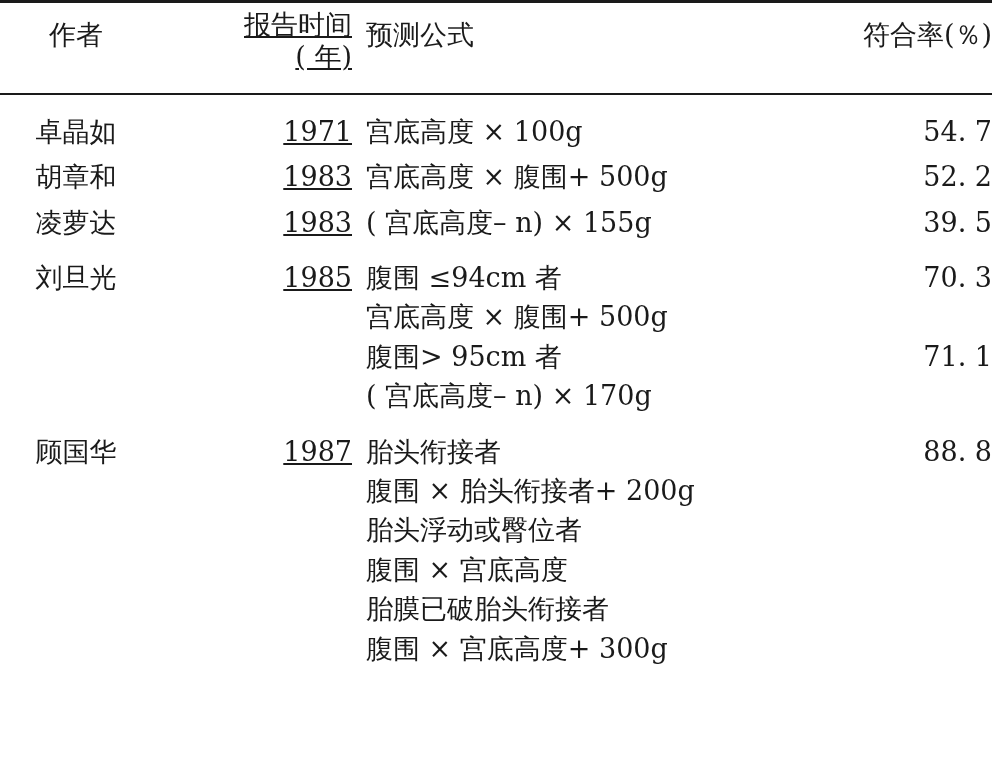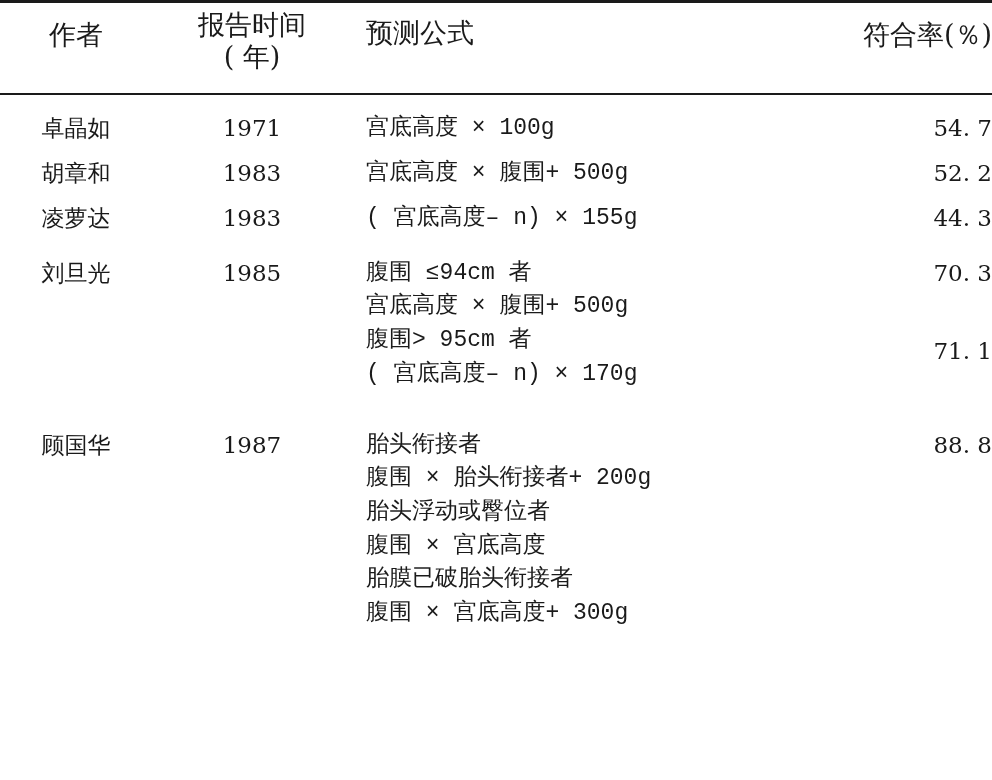--- a/index.html
+++ b/index.html
@@ -50,38 +50,38 @@
 
   .body-rows {
     padding-top: 14px;
   }
   .row {
     display: flex;
     width: 992px;
     box-sizing: border-box;
   }
   .row .cell {
-    font-size: 23px;
+    font-size: 27px;
     line-height: 1.46;
     padding: 3px 0 3px 0;
   }
   .cell.author {
     width: 152px;
     text-align: center;
   }
   .cell.year {
     width: 200px;
-    text-align: center;
+    text-align: right;
+    text-decoration: underline;
   }
   .cell.formula {
     width: 460px;
     text-align: left;
     padding-left: 14px;
     box-sizing: border-box;
-    font-family: Liberation Mono, monospace;
   }
   .cell.rate {
     width: 180px;
     text-align: right;
   }
   .sub-line {
     display: block;
     white-space: nowrap;
   }
   .rate-line {
@@ -141,21 +141,21 @@
       </div>
     </div>
 
     <div class="row">
       <div class="cell author">凌萝达</div>
       <div class="cell year num">1983</div>
       <div class="cell formula">
         <span class="sub-line">( 宫底高度– n) × 155g</span>
       </div>
       <div class="cell rate num">
-        <span class="rate-line">44. 3</span>
+        <span class="rate-line">39. 5</span>
       </div>
     </div>
 
     <div class="spacer-group"></div>
 
     <div class="row">
       <div class="cell author">刘旦光</div>
       <div class="cell year num">1985</div>
       <div class="cell formula">
         <span class="sub-line">腹围 ≤94cm 者</span>

